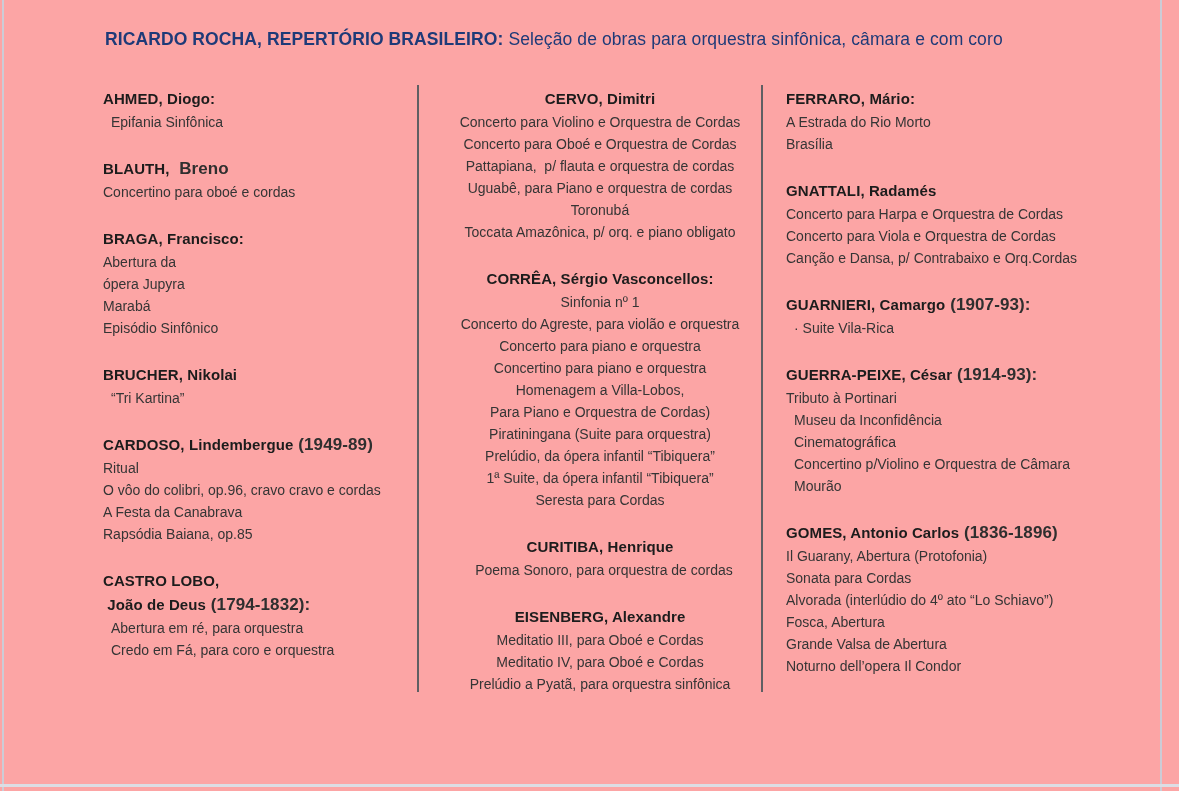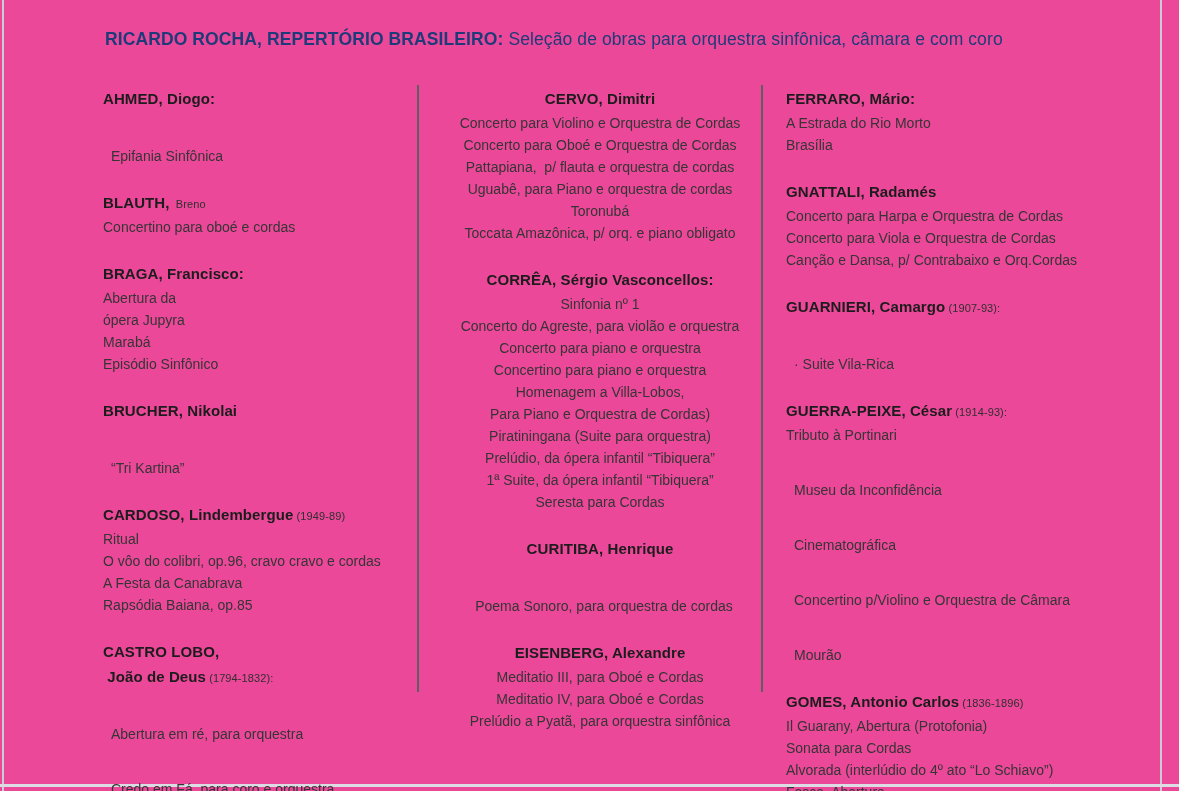--- a/index.html
+++ b/index.html
@@ -8,21 +8,21 @@
     width: 1179px;
     height: 791px;
     background: #ffffff;
     font-family: "Liberation Sans", sans-serif;
     overflow: hidden;
   }
   .page {
     position: relative;
     width: 1179px;
     height: 791px;
-    background: #ec4899;
+    background: #fca5a5;
   }
   .edge-left {
     position: absolute; left: 2px; top: 0; bottom: 0; width: 2px;
     background: #ccccd6;
   }
   .edge-right {
     position: absolute; left: 1160px; top: 0; bottom: 0; width: 2px;
     background: #ccccd6;
   }
   .edge-bottom {
@@ -54,31 +54,31 @@
   .section { margin-bottom: 24px; }
   .h-line {
     font-size: 15px;
     font-weight: bold;
     color: #1c1c1c;
     line-height: 24px;
     white-space: pre;
     letter-spacing: 0.1px;
   }
   .h-line .reg {
-    font-weight: normal;
-    font-size: 11px;
+    font-weight: bold;
+    font-size: 17px;
     color: #2f2f2f;
   }
   .work {
     font-size: 14px;
     color: #353535;
     line-height: 22px;
     white-space: pre;
   }
-  .work.ind { padding-left: 8px; margin-top: 33px; }
+  .work.ind { padding-left: 8px; }
 </style>
 </head>
 <body>
 
 <div class="page">
   <div class="edge-left"></div>
   <div class="edge-right"></div>
   <div class="edge-bottom"></div>
 
   <div class="title" style="color: rgb(30, 58, 120);"><span class="bold">RICARDO ROCHA, REPERTÓRIO BRASILEIRO:</span><span> Seleção de obras para orquestra sinfônica, câmara e com coro</span></div>

